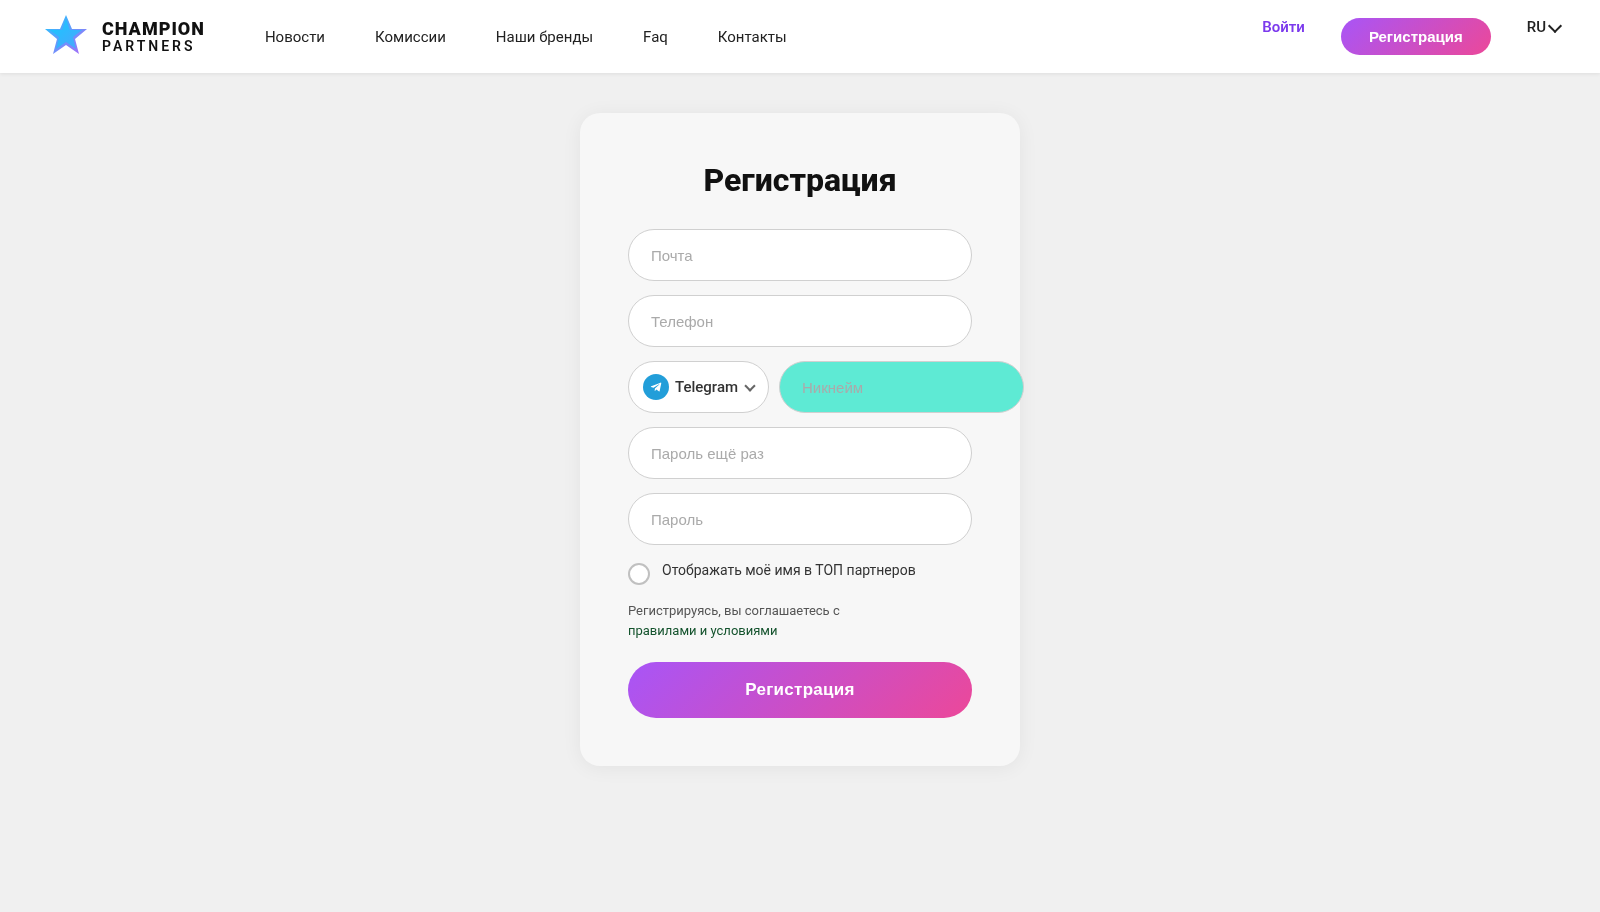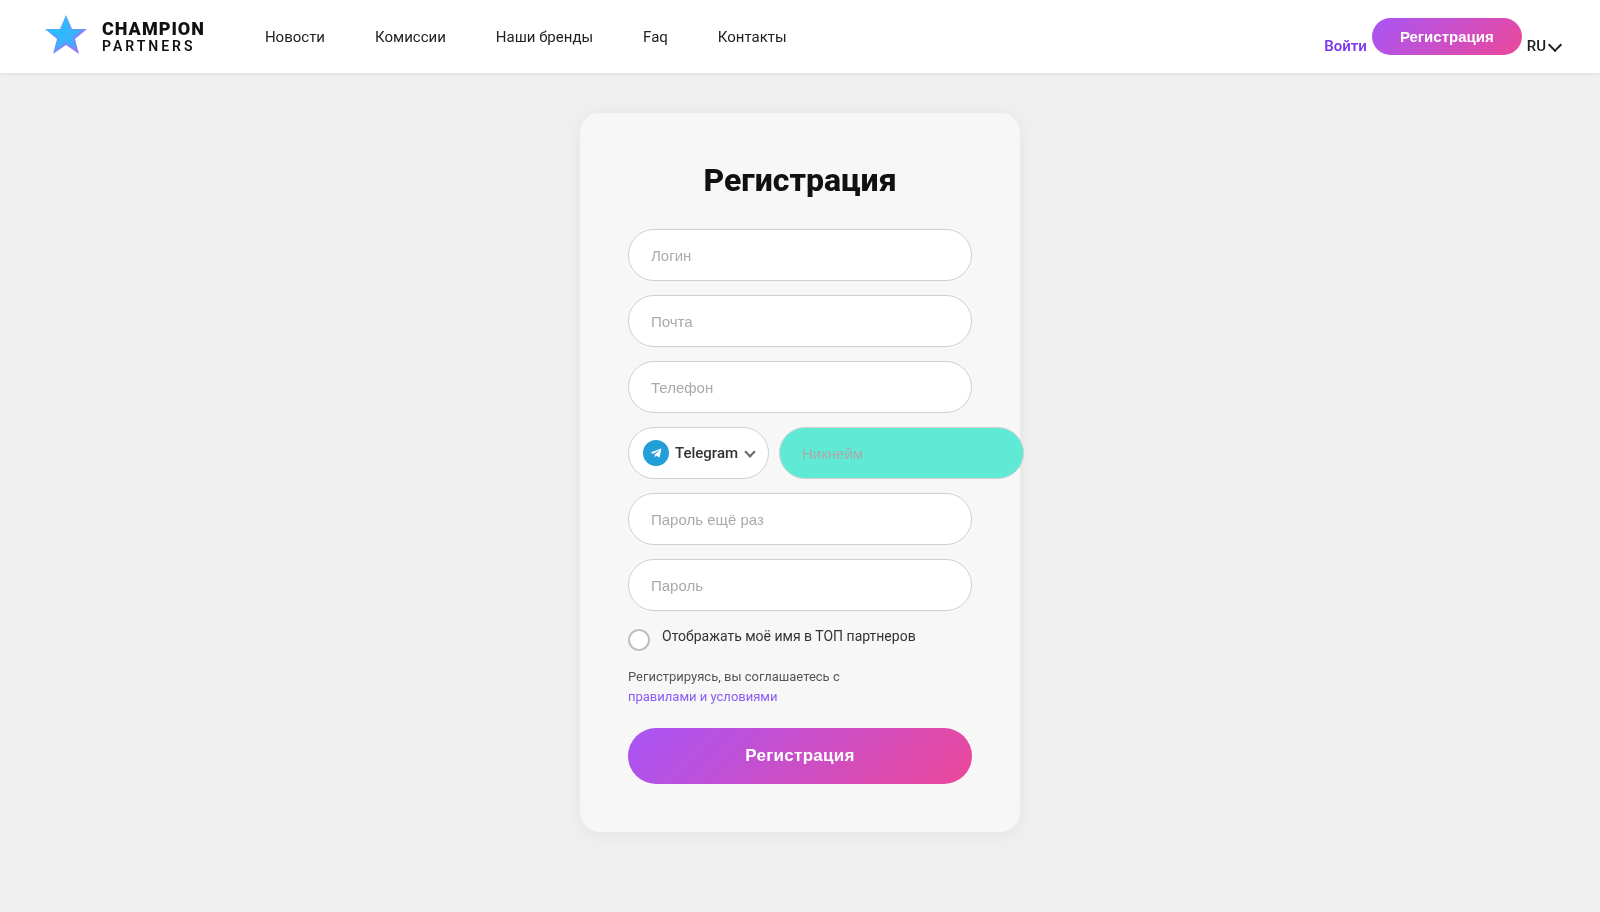--- a/index.html
+++ b/index.html
@@ -70,22 +70,22 @@
     .nav-item {
       font-size: 15px;
       color: #222;
       text-decoration: none;
       font-weight: 400;
       cursor: pointer;
     }
 
     .header-right {
       display: flex;
-      align-items: flex-end;
-      gap: 5px;
+      align-items: flex-start;
+      gap: 36px;
     }
 
     .btn-login {
       font-size: 15px;
       font-weight: 600;
       color: #7c3aed;
       background: none;
       border: none;
       cursor: pointer;
       text-decoration: none;
@@ -268,21 +268,21 @@
 
     .terms-text {
       font-size: 13px;
       color: #555;
       margin-bottom: 22px;
       line-height: 1.5;
       padding-left: 0;
     }
 
     .terms-link {
-      color: #8b5cf6;
+      color: #14532d;
       text-decoration: none;
       cursor: pointer;
     }
 
     .btn-submit {
       width: 100%;
       height: 56px;
       background: linear-gradient(135deg, #a855f7, #ec4899);
       color: #fff;
       font-size: 17px;
@@ -333,23 +333,20 @@
       <span class="chevron-down"></span>
     </div>
   </div>
 </header>
 
 <main class="main">
   <div class="card">
     <h1 class="card-title">Регистрация</h1>
 
     
-    <div class="form-group">
-      <input class="form-input" type="text" placeholder="Логин" style="">
-    </div>
 
     
     <div class="form-group">
       <input class="form-input" type="email" placeholder="Почта" style="">
     </div>
 
     
     <div class="form-group">
       <input class="form-input" type="tel" placeholder="Телефон" style="">
     </div>

